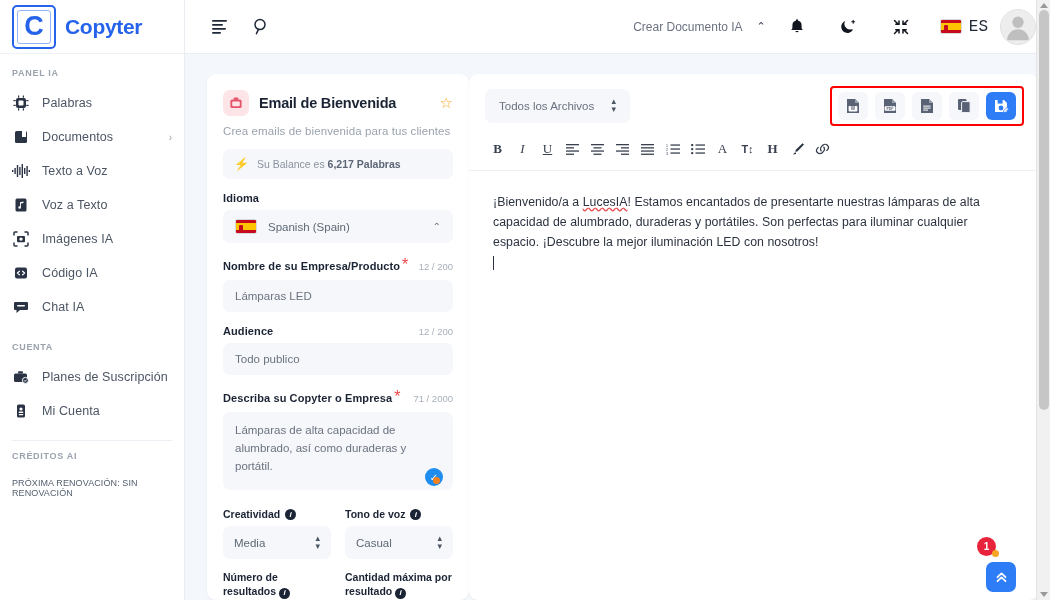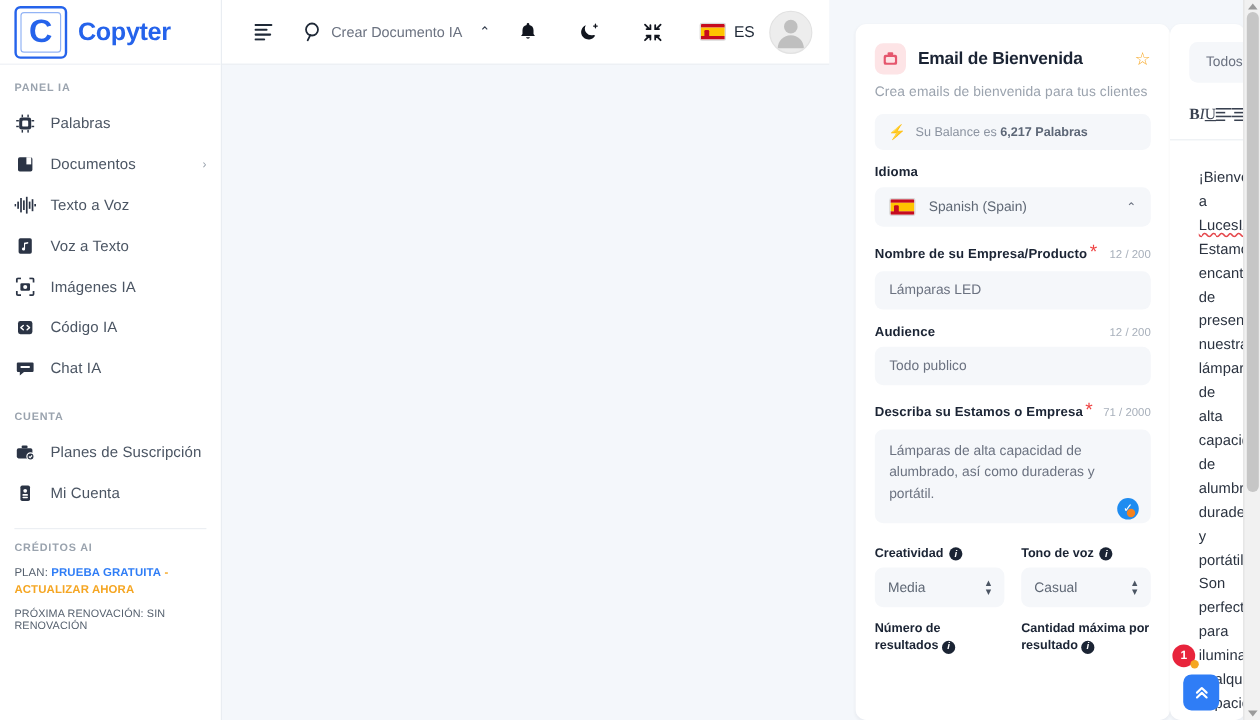--- a/index.html
+++ b/index.html
@@ -53,38 +53,38 @@
   .nav-caret { margin-left: auto; font-size: 10px; color: #9aa3ae; }
 
   .nav-sep { height: 1px; background: #eceff3; margin: 12px 12px 0 12px; }
   .credits { padding: 10px 12px 0 12px; }
   .credit-line { font-size: 9.5px; color: #55606e; line-height: 1.45; letter-spacing: 0.1px; }
   .c-blue { color: #2f7df6; font-weight: bold; }
   .c-orange { color: #f5a623; font-weight: bold; }
   .credit-line2 { font-size: 9px; color: #55606e; margin-top: 7px; letter-spacing: 0.1px; }
 
   
-  .main { flex: 1; display: flex; flex-direction: row; min-width: 0; background: #f4f7fb; }
+  .main { flex: 1; display: flex; flex-direction: column; min-width: 0; background: #f4f7fb; }
   .topbar {
     height: 54px; min-height: 54px; background: #fff; border-bottom: 1px solid #e9edf2;
     display: flex; align-items: center; padding: 0 14px 0 20px; gap: 0;
   }
   .tb-icon { width: 30px; height: 30px; display: flex; align-items: center; justify-content: center; cursor: pointer; color: #1f2937; }
   .tb-spacer { flex: 1; }
   .tb-link { font-size: 12px; color: #6b7280; cursor: pointer; margin-right: 4px; }
   .tb-caret { font-size: 11px; color: #374151; padding: 0 16px 0 10px; cursor: pointer; }
   .flag {
     width: 22px; height: 15px; border-radius: 2px; overflow: hidden;
     display: flex; flex-direction: column; border: 0.5px solid #d9d9d9;
   }
   .flag .r1 { height: 25%; background: #c60b1e; }
   .flag .r2 { height: 50%; background: #ffc400; position: relative; }
   .flag .r3 { height: 25%; background: #c60b1e; }
   .flag .r2::before { content:""; position:absolute; left:3px; top:2px; width:4px; height:6px; background:#c60b1e; border-radius:1px; }
-  .lang-code { font-size: 13px; color: #1f2937; margin-left: 7px; margin-right: 12px; }
+  .lang-code { font-size: 16px; color: #1f2937; margin-left: 7px; margin-right: 12px; font-family: Liberation Mono, monospace; }
   .avatar {
     width: 36px; height: 36px; border-radius: 50%; background: #ececec;
     display: flex; align-items: flex-end; justify-content: center; overflow: hidden;
     border: 1px solid #e2e2e2; cursor: pointer;
   }
   .avatar-wrap { position: relative; width:36px; height:36px; display:flex; align-items:center; justify-content:center; }
 
   .content { flex: 1; display: flex; padding: 20px 12px 0 22px; overflow: hidden; }
 
   
@@ -357,26 +357,20 @@
               <rect x="5.7" y="10.9" width="4.6" height="1.3" rx="0.65" fill="#fff"></rect>
             </svg>
           </span>
         <span class="nav-label">Mi Cuenta</span>
       </div>
 
       <div class="nav-sep"></div>
 
       <div class="credits">
         <div class="nav-head" style="padding-left:0;padding-bottom:10px">CRÉDITOS AI</div>
-        <div class="credit-line">
-          <span>PLAN:</span>
-          <span class="c-blue">PRUEBA GRATUITA</span>
-          <span class="c-orange">-</span>
-          <span class="c-orange">ACTUALIZAR AHORA</span>
-        </div>
         <div class="credit-line2">PRÓXIMA RENOVACIÓN: SIN RENOVACIÓN</div>
       </div>
     </div>
   </aside>
 
   <div class="main">
 
     <div class="topbar">
       <div class="tb-icon">
         <svg width="17" height="14" viewBox="0 0 17 14">
@@ -487,21 +481,21 @@
         <div class="fld">
           <div class="fld-row">
             <span class="fld-label">Audience</span>
             <span class="fld-count">12 / 200</span>
           </div>
           <input class="inp" value="Todo publico" style="">
         </div>
 
         <div class="fld">
           <div class="fld-row">
-            <span class="fld-label">Describa su Estamos o Empresa</span>
+            <span class="fld-label">Describa su Copyter o Empresa</span>
               <span class="req">*</span>
             <span class="fld-count">71 / 2000</span>
           </div>
           <div class="ta-wrap">
             <textarea class="ta" style="">Lámparas de alta capacidad de alumbrado, así como duraderas y portátil.</textarea>
             <span class="gram">✓<span class="gram-dot"></span></span>
           </div>
         </div>
 
         <div class="two-col">

